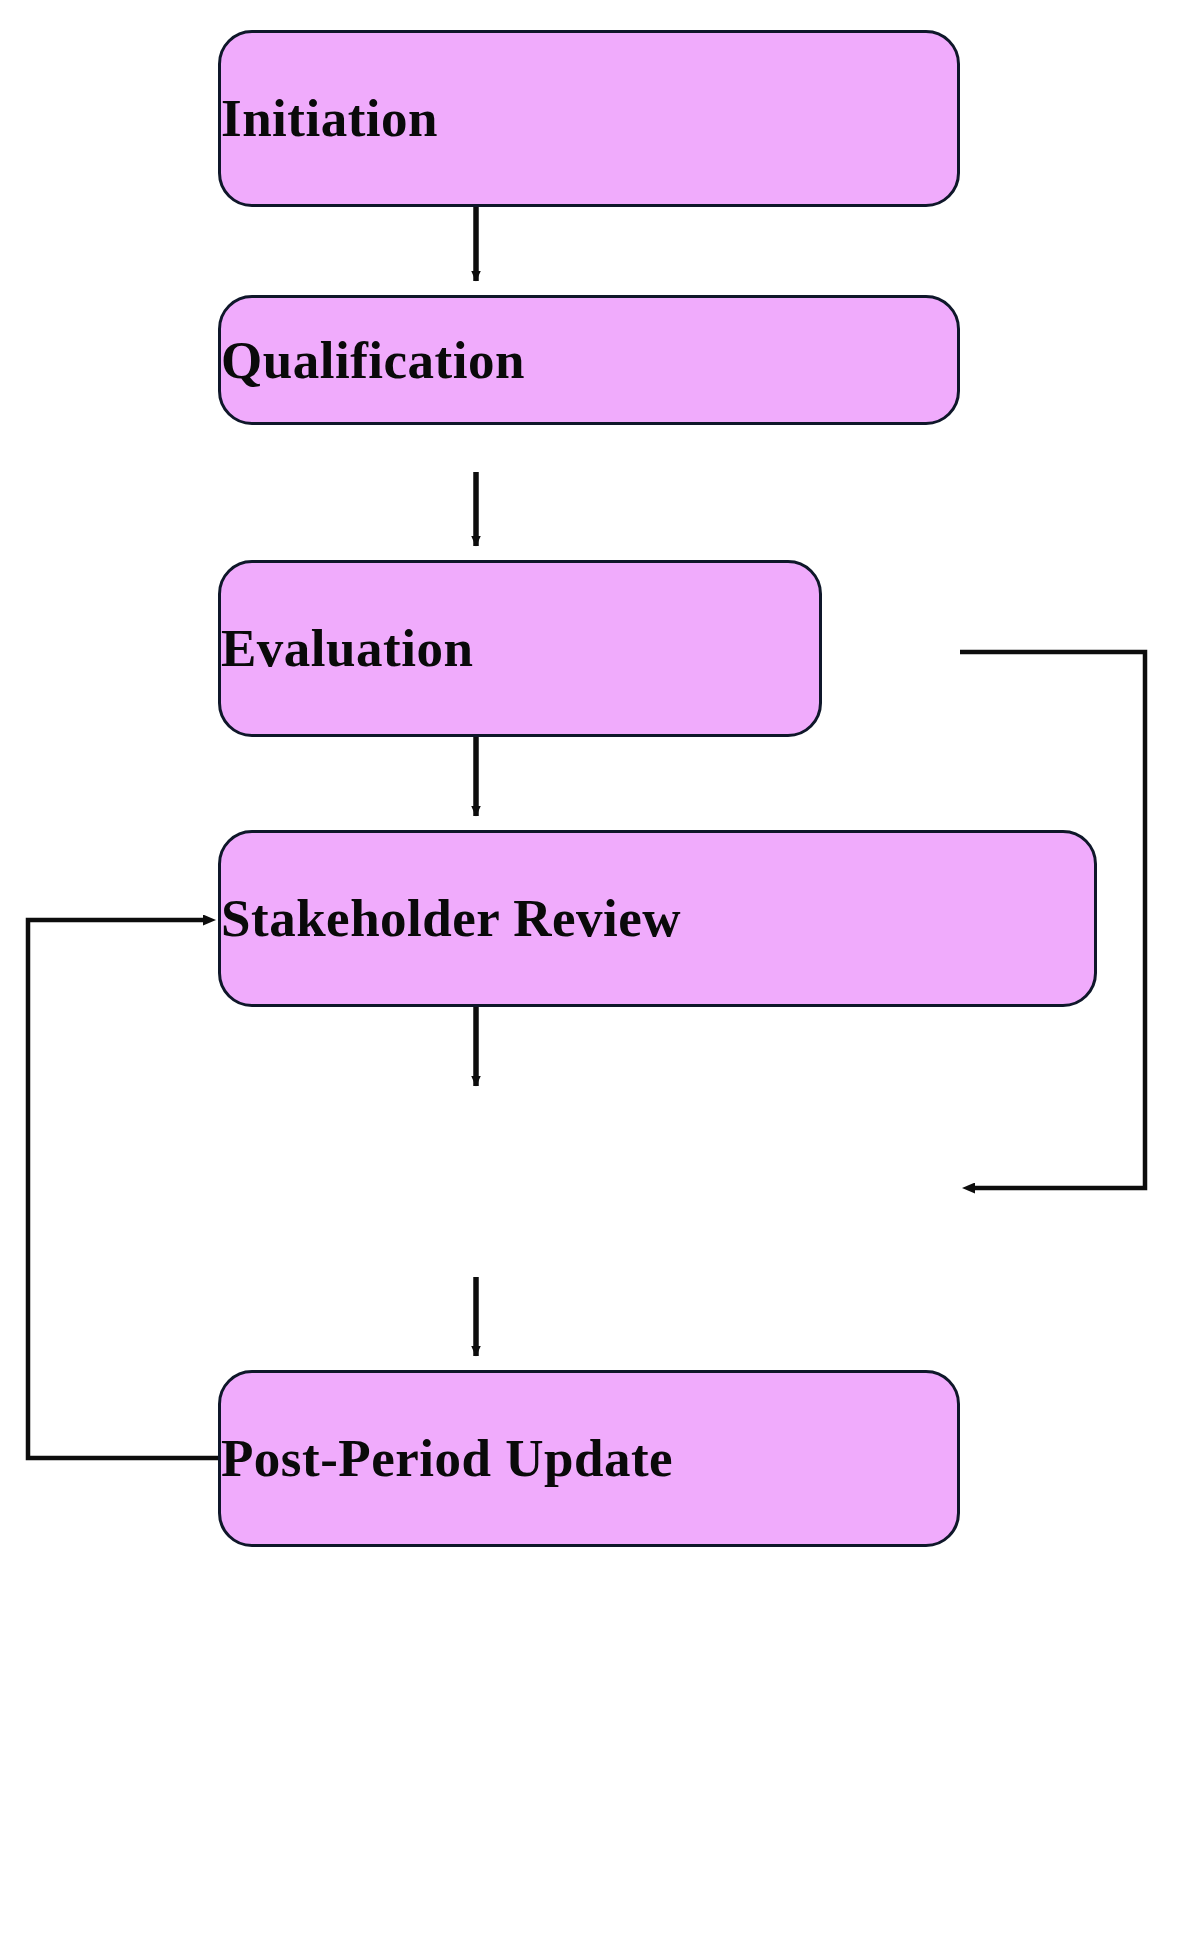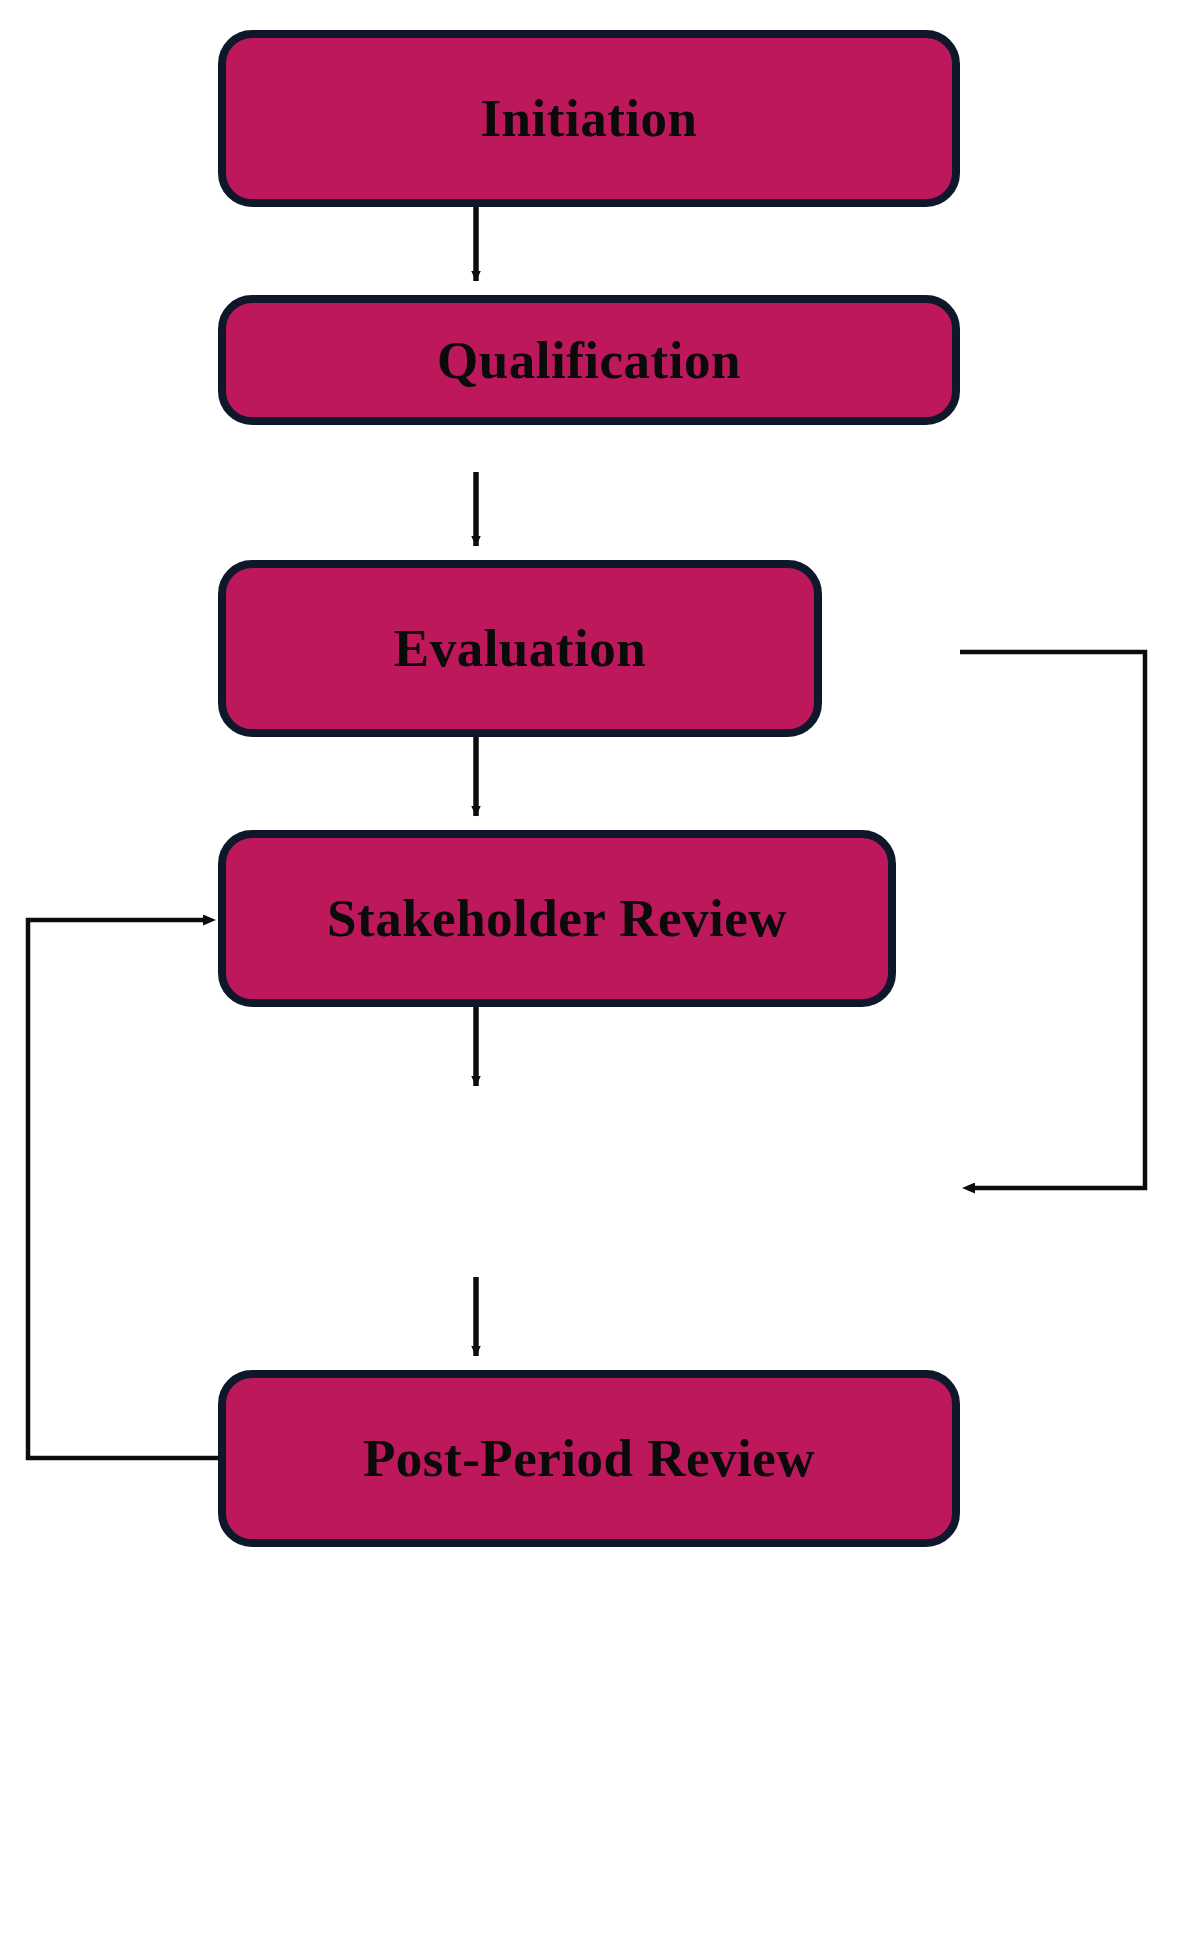--- a/index.html
+++ b/index.html
@@ -21,26 +21,25 @@
   #flow-svg {
     position: absolute;
     left: 0;
     top: 0;
     width: 1177px;
     height: 1940px;
   }
   .node-box {
     position: absolute;
     box-sizing: border-box;
-    background: #be185d;
-    border: 8px solid #0f172a;
+    background: #f0abfc;
+    border: 3px solid #0f172a;
     border-radius: 34px;
     display: flex;
     align-items: center;
-    justify-content: center;
     text-align: center;
   }
   .node-label {
     font-family: "Liberation Serif", "DejaVu Serif", serif;
     font-weight: bold;
     font-size: 53px;
     line-height: 1.1;
     color: #0a0a0a;
     letter-spacing: 0.5px;
     white-space: nowrap;
@@ -99,22 +98,22 @@
   </div>
 
   <div class="node-box" style="left:218px; top:295px; width:742px; height:130px;">
     <span class="node-label">Qualification</span>
   </div>
 
   <div class="node-box" style="left:218px; top:560px; width:604px; height:177px;">
     <span class="node-label">Evaluation</span>
   </div>
 
-  <div class="node-box" style="left:218px; top:830px; width:678px; height:177px;">
+  <div class="node-box" style="left:218px; top:830px; width:879px; height:177px;">
     <span class="node-label">Stakeholder Review</span>
   </div>
 
 
   <div class="node-box" style="left:218px; top:1370px; width:742px; height:177px;">
-    <span class="node-label">Post-Period Review</span>
+    <span class="node-label">Post-Period Update</span>
   </div>
 
 </div>
 
 </body></html>

